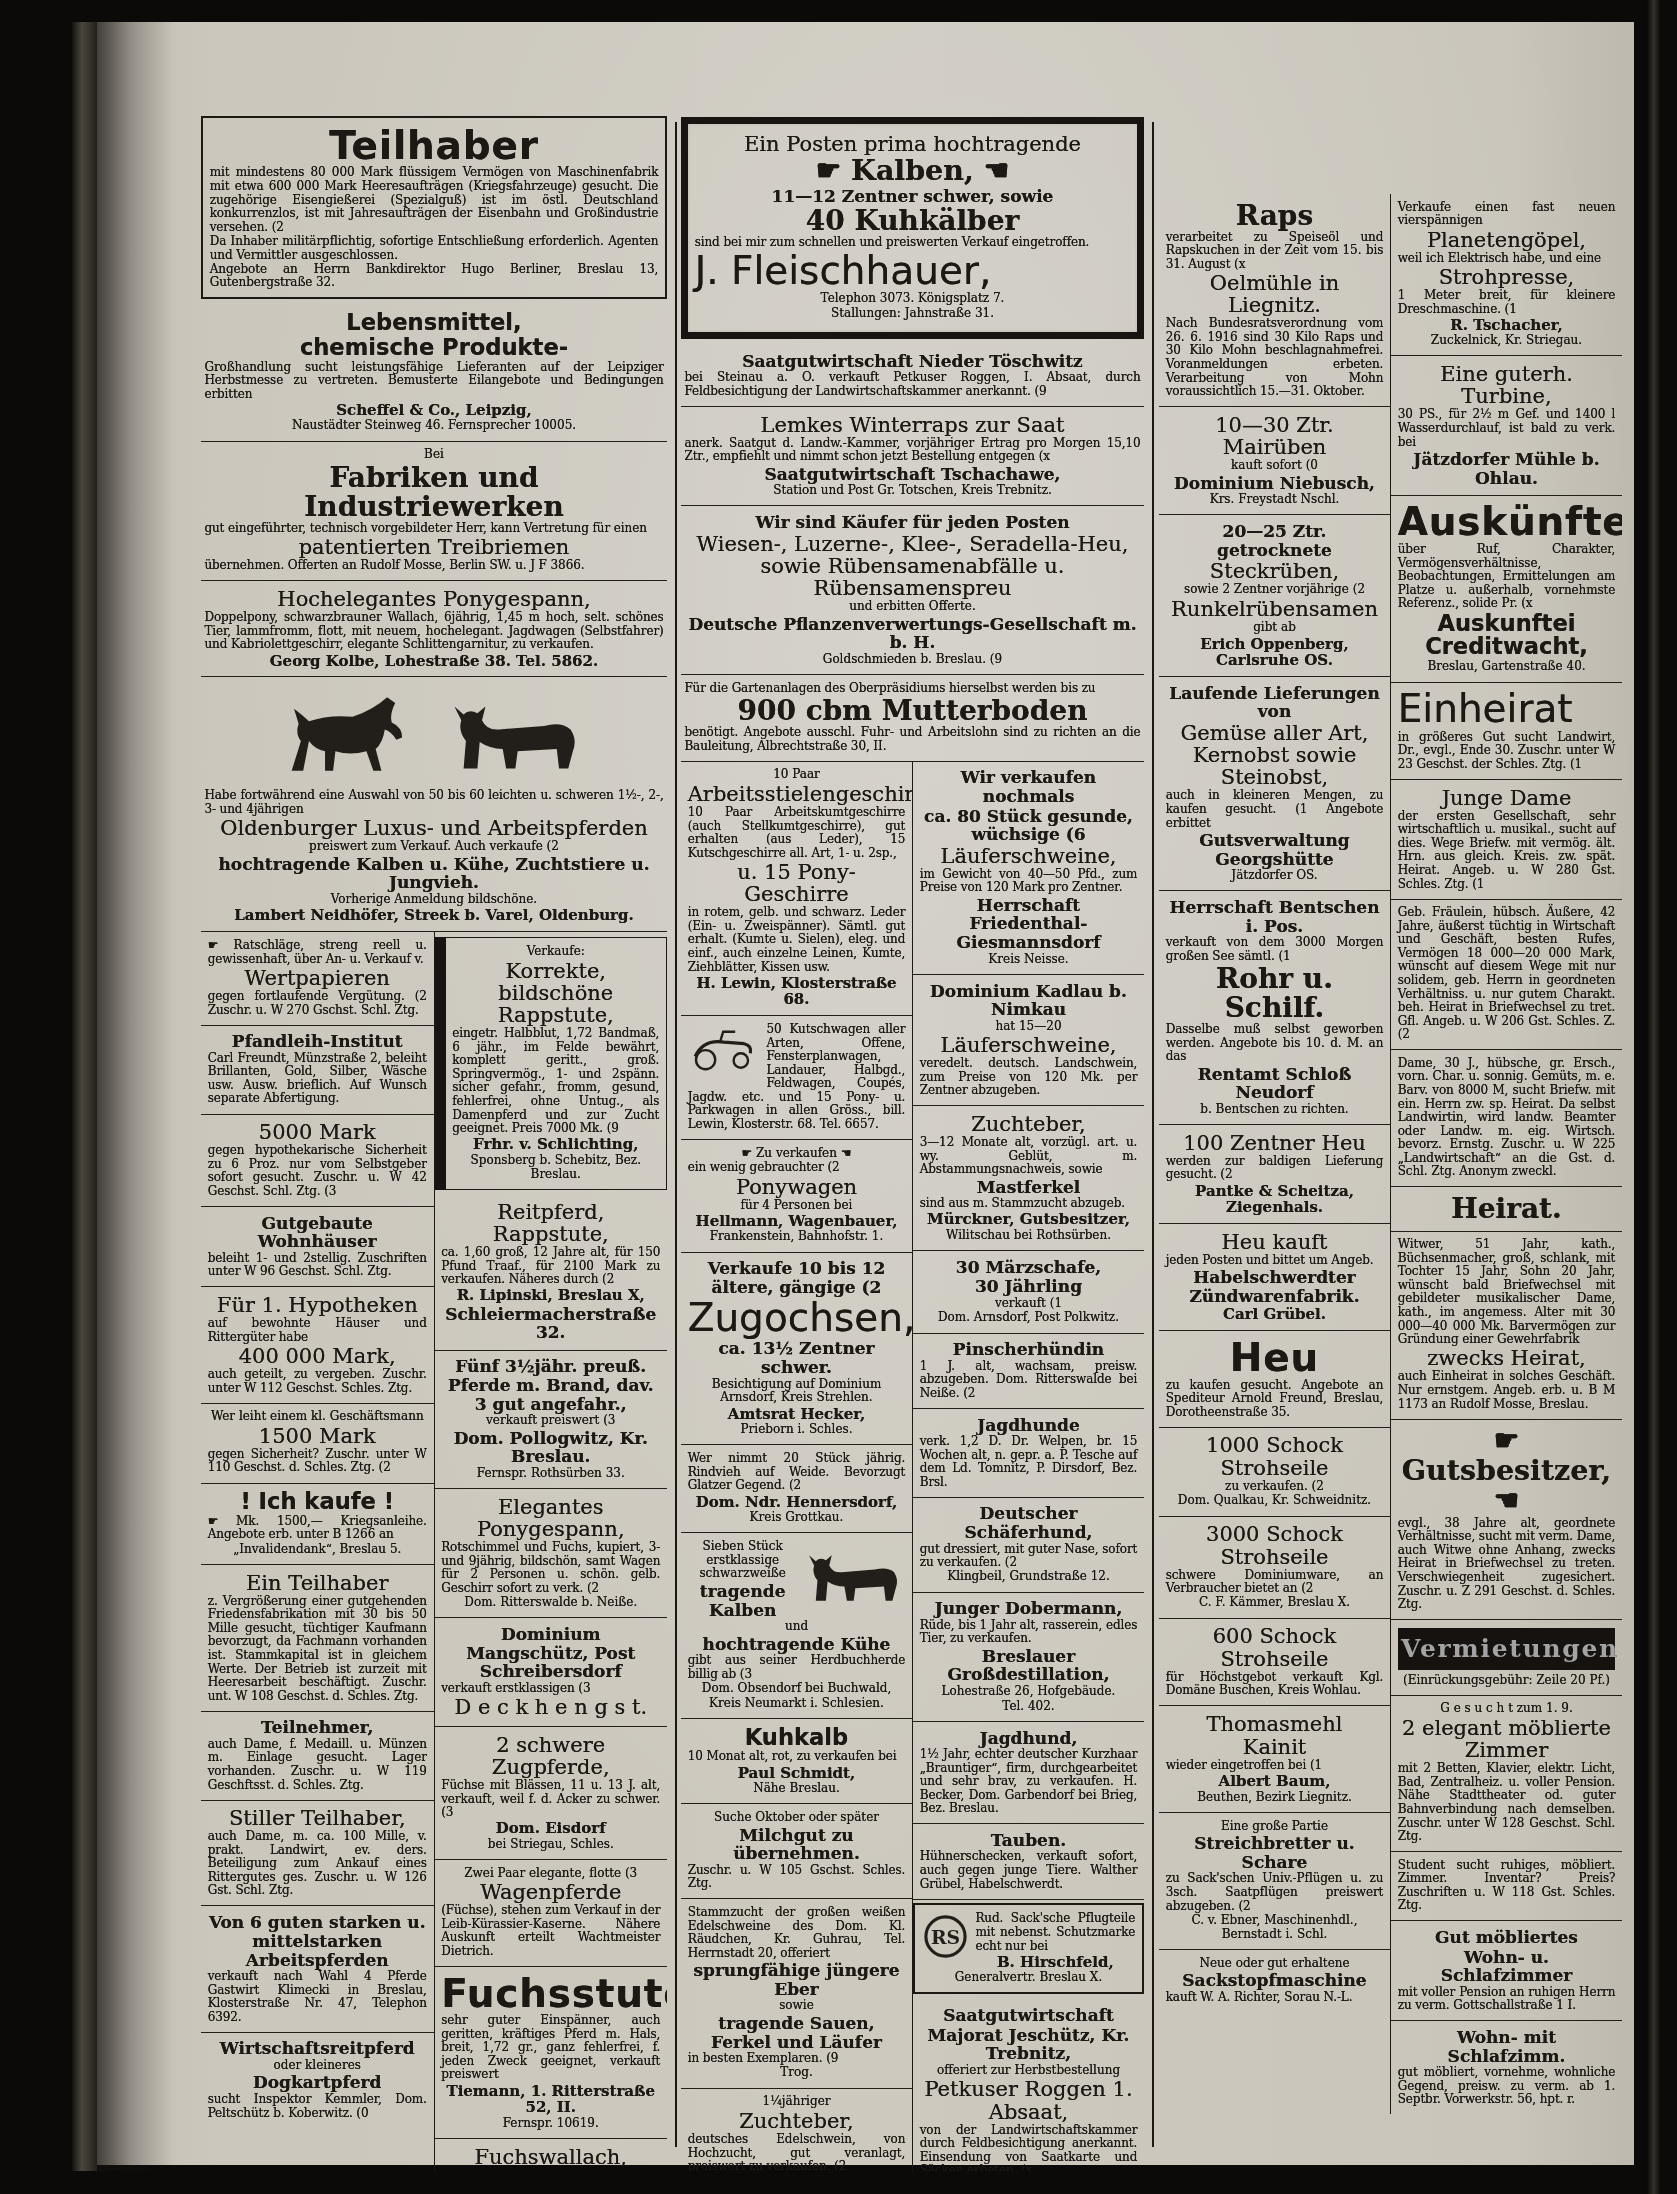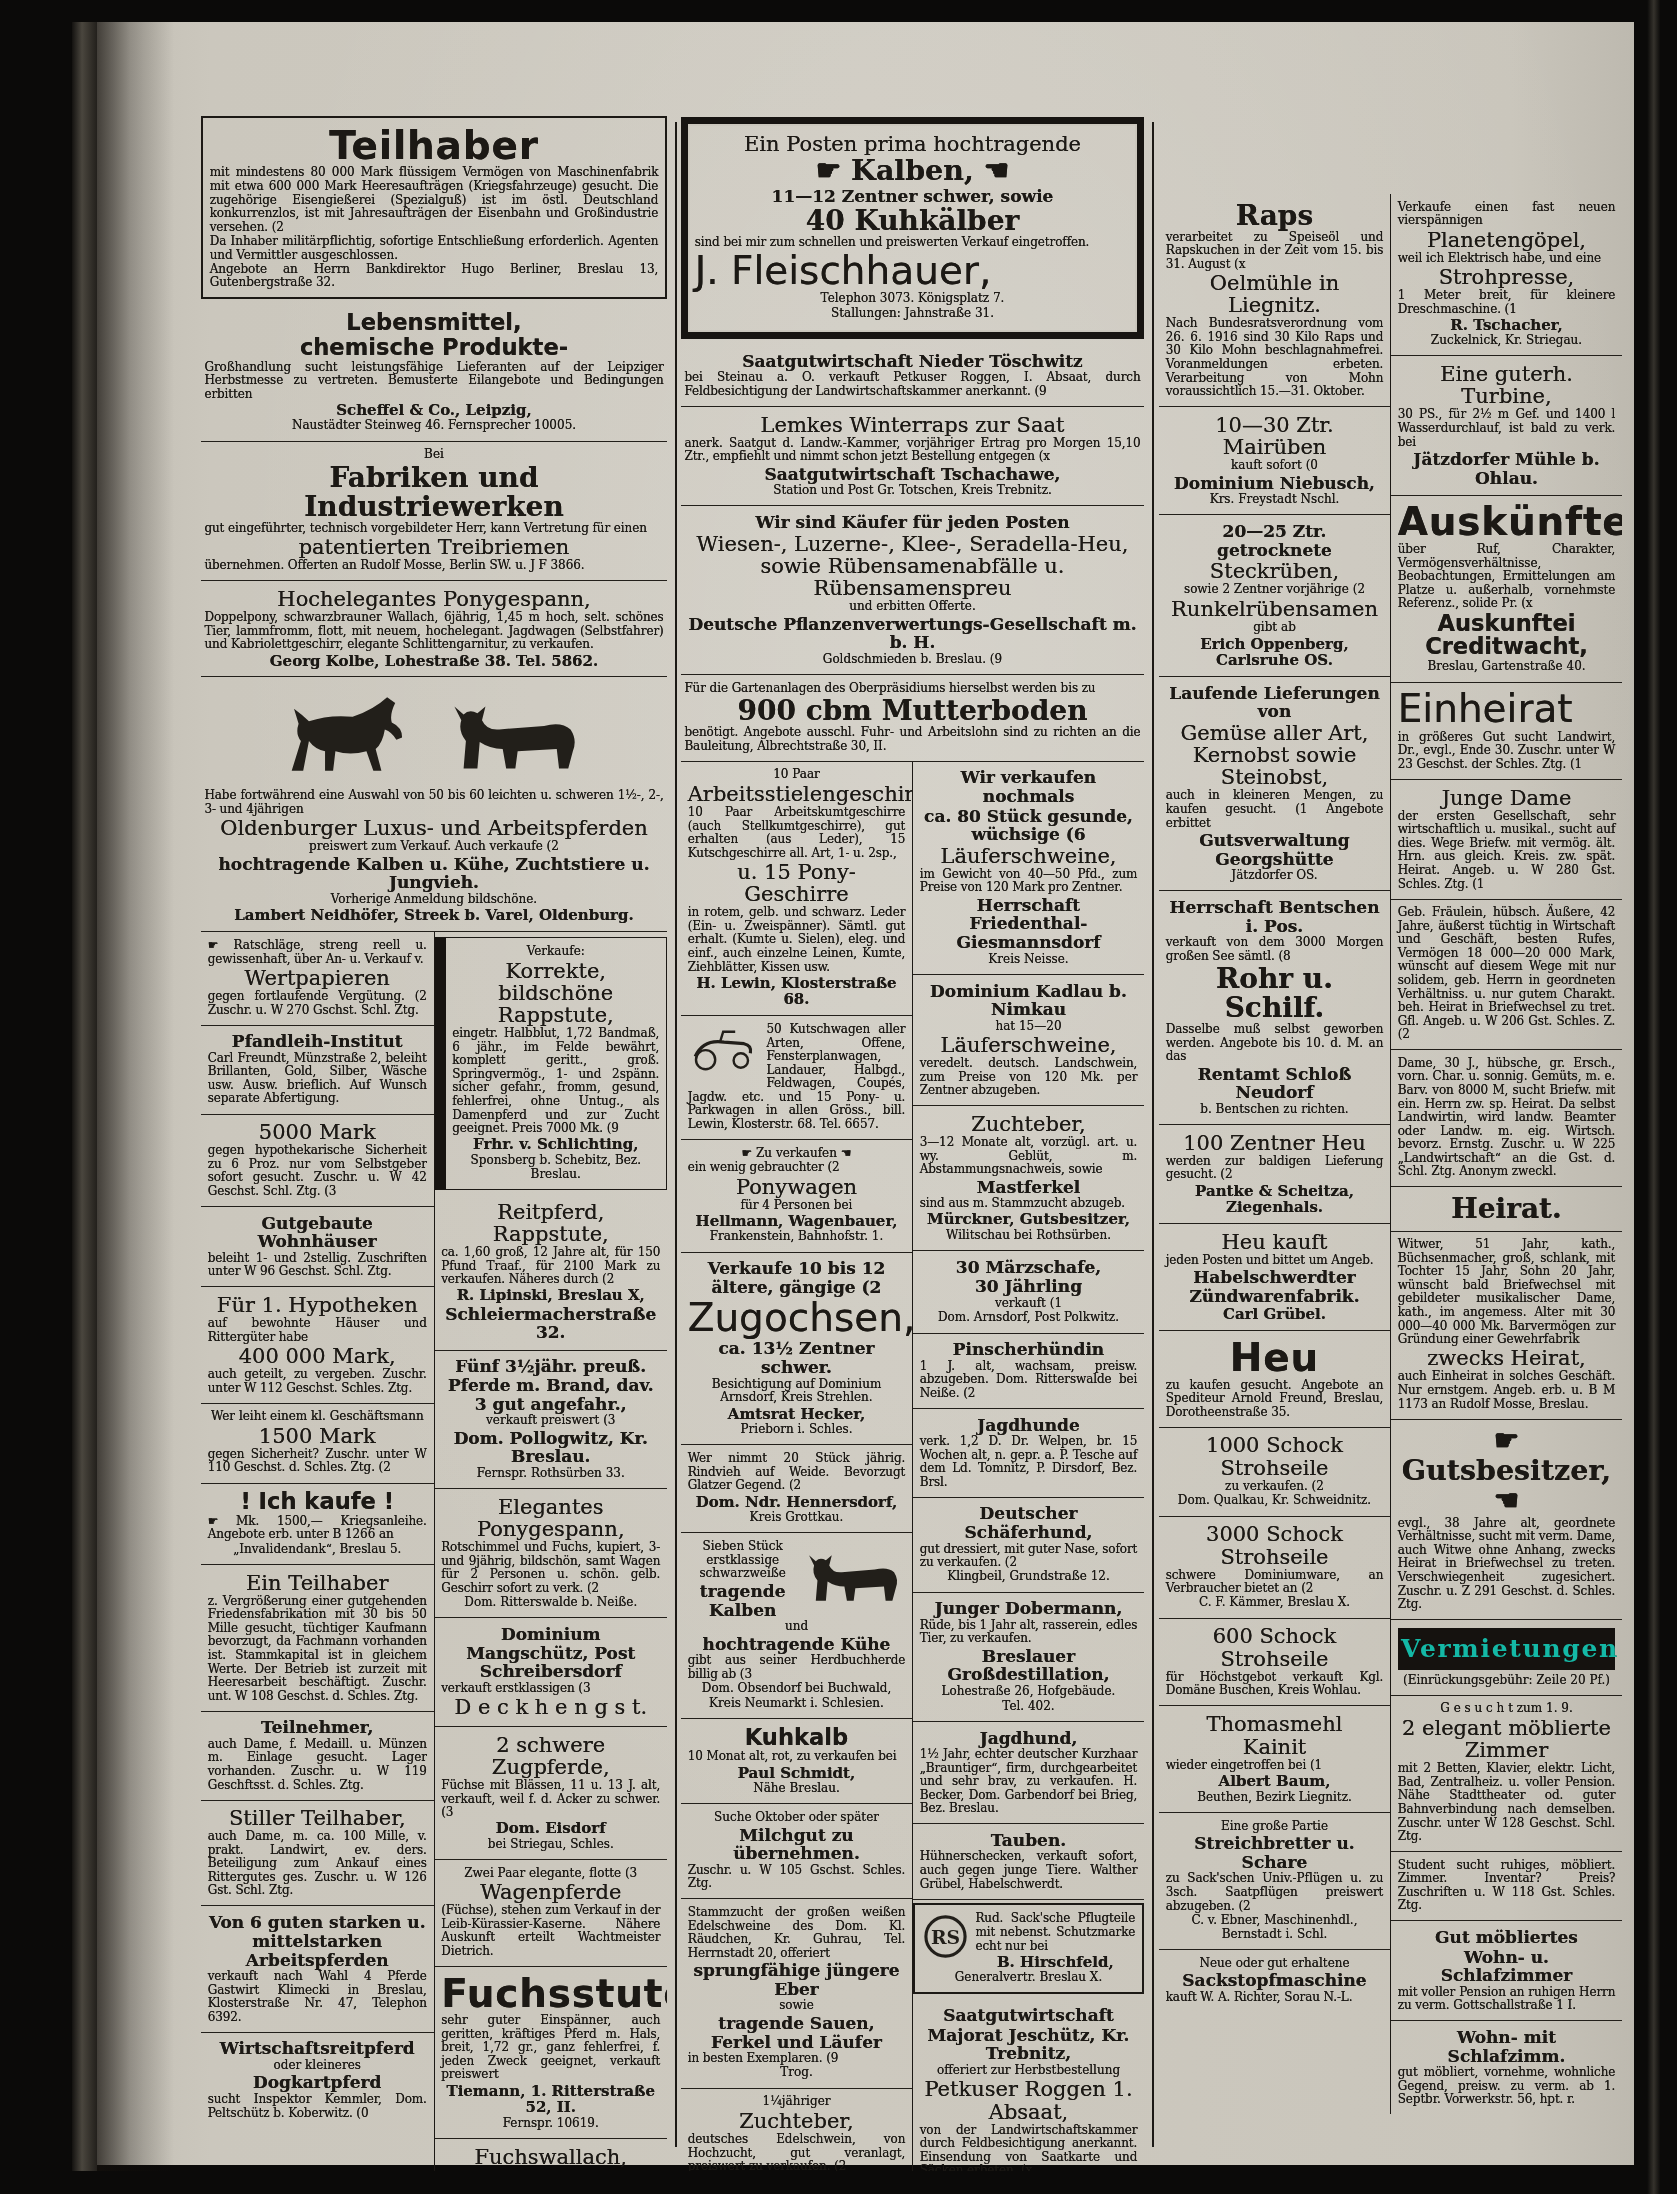--- a/index.html
+++ b/index.html
@@ -35,21 +35,21 @@
   .b{font-size:12px;line-height:1.13;text-align:justify;letter-spacing:-0.1px;}
   .bc{font-size:12px;line-height:1.15;text-align:center;}
   .sig{font-size:15px;font-weight:bold;text-align:center;line-height:1.1;}
   .f1{font-size:28px;font-weight:bold;text-align:center;line-height:1.04;}
   .f2{font-size:21px;font-weight:normal;text-align:center;line-height:1.06;}
   .f3{font-size:17px;font-weight:bold;text-align:center;line-height:1.1;}
   .s1{font-family:"DejaVu Sans",sans-serif;font-size:39px;font-weight:bold;text-align:center;line-height:1.02;letter-spacing:0.8px;}
   .s15{font-family:"DejaVu Sans",sans-serif;font-size:39px;font-weight:normal;text-align:left;line-height:1.05;}
   .s2{font-family:"DejaVu Sans",sans-serif;font-size:22.6px;font-weight:bold;text-align:center;line-height:1.06;}
   .mani{font-size:28.5px;font-weight:bold;text-align:center;line-height:1.05;}
-  .banner{background:#15120f;color:#14b8a6;font-size:25px;font-weight:bold;text-align:left;
+  .banner{background:#15120f;color:#a3a3a3;font-size:25px;font-weight:bold;text-align:left;
           padding:6.7px 3.4px;margin:1.7px 0 3.4px;letter-spacing:1.7px;}
   .cols{display:flex;align-items:flex-start;}
   .cols .col{flex:1 1 50%;min-width:0;}
   .cols .col + .col{border-left:1.7px solid #1c1915;}
   .col .ad{padding-left:6.7px;padding-right:6.7px;}
   .img-pair{display:flex;justify-content:center;gap:22px;padding:5px 0;}
   .img-pair .eng svg{width:143px;height:92px;}
   .img-carriage{float:left;margin:1.7px 6.7px 1.7px 0;}
   .img-carriage svg{width:72px;height:49px;}
   .img-cow-r{float:right;margin:1.7px 0 1.7px 6.7px;}
@@ -428,21 +428,21 @@
           </div>
           <div class="ad">
             <div class="seg f3">Laufende Lieferungen von</div>
             <div class="seg f2">Gemüse aller Art, Kernobst sowie Steinobst,</div>
             <div class="seg b">auch in kleineren Mengen, zu kaufen gesucht. (1 Angebote erbittet</div>
             <div class="seg f3">Gutsverwaltung Georgshütte</div>
             <div class="seg bc">Jätzdorfer OS.</div>
           </div>
           <div class="ad">
             <div class="seg f3">Herrschaft Bentschen i. Pos.</div>
-            <div class="seg b">verkauft von dem 3000 Morgen großen See sämtl. (8</div>
+            <div class="seg b">verkauft von dem 3000 Morgen großen See sämtl. (1</div>
             <div class="seg f1">Rohr u. Schilf.</div>
             <div class="seg b">Dasselbe muß selbst geworben werden. Angebote bis 10. d. M. an das</div>
             <div class="seg f3">Rentamt Schloß Neudorf</div>
             <div class="seg bc">b. Bentschen zu richten.</div>
           </div>
           <div class="ad">
             <div class="seg f2">100 Zentner Heu</div>
             <div class="seg b">werden zur baldigen Lieferung gesucht. (2</div>
             <div class="seg sig">Pantke &amp; Scheitza, Ziegenhals.</div>
           </div>

